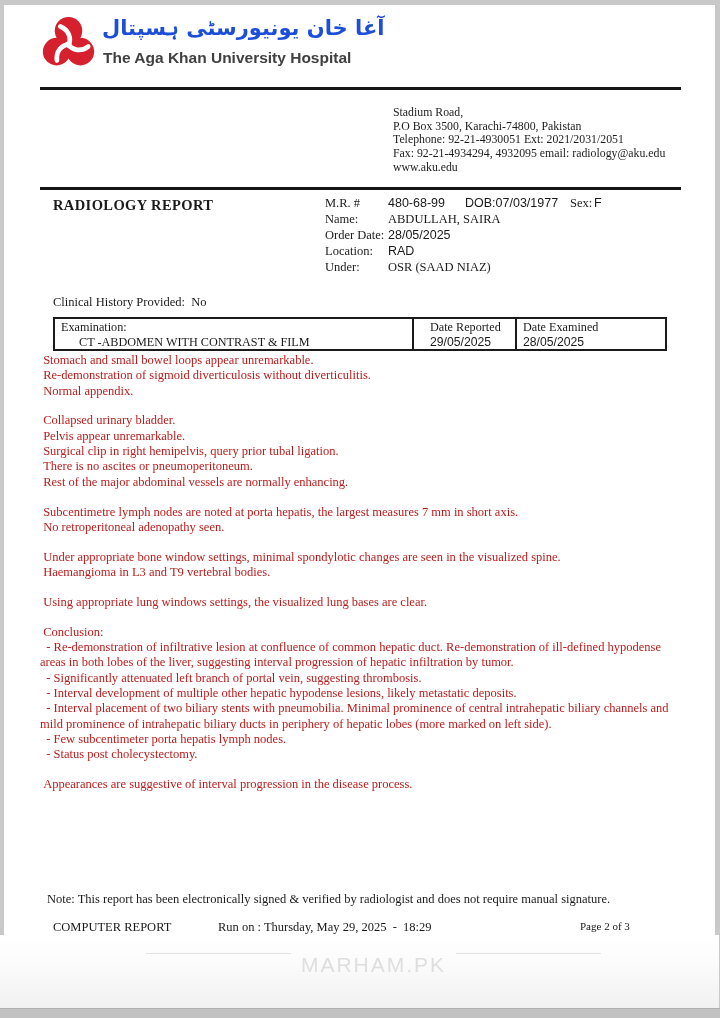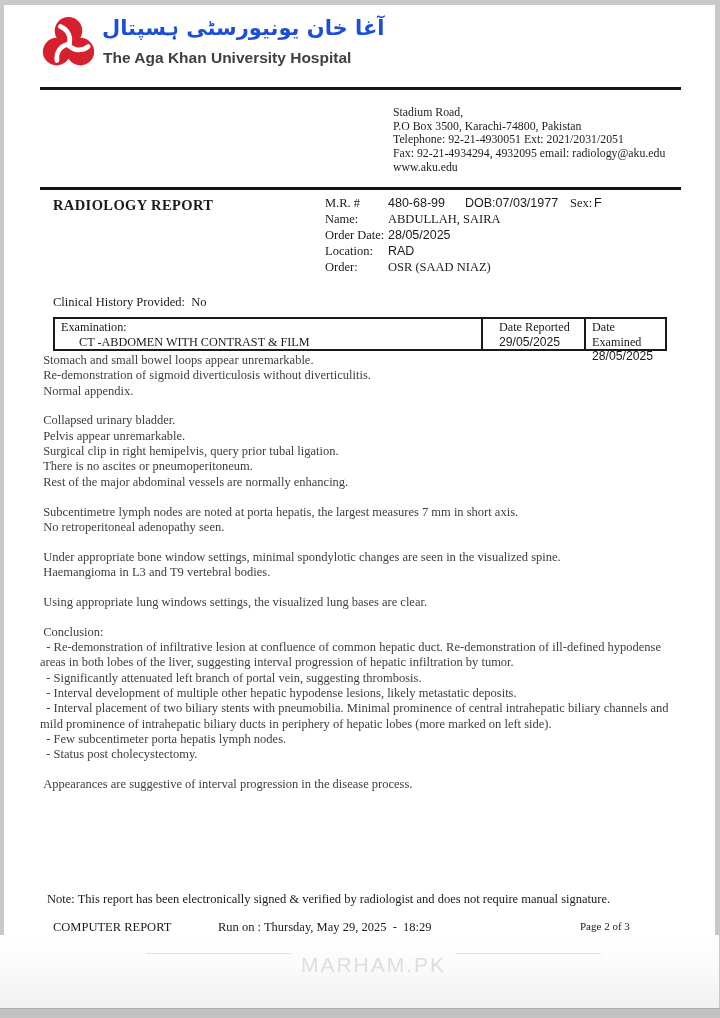--- a/index.html
+++ b/index.html
@@ -26,30 +26,30 @@
   .rpt-title { left:53px; top:197px; font-size:14.5px; font-weight:bold; letter-spacing:.4px; }
   .pi { font-size:12.5px; white-space:pre; }
   .pi-val { font-size:12.5px; white-space:pre; }
 
   .clin-hist { left:53px; top:295px; font-size:12.5px; white-space:pre; }
 
   
   .exam-table { left:53px; top:317px; width:614px; height:34px;
                 border:2px solid #1a1a1a; display:flex; }
   .exam-table .cell { padding:1px 6px 0 6px; line-height:14.5px; font-size:12.2px; }
-  .exam-table .c1 { width:426px; }
+  .exam-table .c1 { width:357px; }
   .exam-table .c2 { width:103px; border-left:2px solid #1a1a1a;padding-left:16px; }
   .exam-table .c3 { flex:1; border-left:2px solid #1a1a1a; }
   .exam-indent { padding-left:18px; }
   .exam-table .sans { font-size:12.2px; }
 
   
   .body-text { left:40px; top:353px; width:645px; }
   .body-text p { white-space:pre-wrap; font-size:12.5px; line-height:15.3px;
-                 margin-bottom:14.6px; color:#404040; }
+                 margin-bottom:14.6px; color:#b91c1c; }
 
   .note-line { left:47px; top:892px; font-size:12.5px; }
   .foot-left  { left:53px;  top:920px; font-size:12.5px; }
   .foot-mid   { left:218px; top:920px; font-size:12.5px; white-space:pre; }
   .foot-right { left:580px; top:920px; font-size:11px; }
 
   
   .shade { left:0; right:1px; top:935px; height:73px;
            background:linear-gradient(180deg,#ffffff 0%,#fbfbfb 40%,#f1f1f1 100%); }
   .wm { left:0; top:953px; width:715px; display:flex; 
@@ -101,21 +101,21 @@
 
 <div class="abs pi" style="left:325px; top:212px;">Name:</div>
 <div class="abs pi-val" style="left:388px; top:212px;">ABDULLAH, SAIRA</div>
 
 <div class="abs pi" style="left:325px; top:228px;">Order Date:</div>
 <div class="abs pi-val sans" style="left:388px; top:228px;">28/05/2025</div>
 
 <div class="abs pi" style="left:325px; top:244px;">Location:</div>
 <div class="abs pi-val sans" style="left:388px; top:244px;">RAD</div>
 
-<div class="abs pi" style="left:325px; top:260px;">Order:</div>
+<div class="abs pi" style="left:325px; top:260px;">Under:</div>
 <div class="abs pi-val" style="left:388px; top:260px;">OSR (SAAD NIAZ)</div>
 
 <div class="abs clin-hist">Clinical History Provided:  No</div>
 
 <div class="abs exam-table">
   <div class="cell c1">
     <div>Examination:</div>
     <div class="exam-indent">CT -ABDOMEN WITH CONTRAST &amp; FILM</div>
   </div>
   <div class="cell c2">

